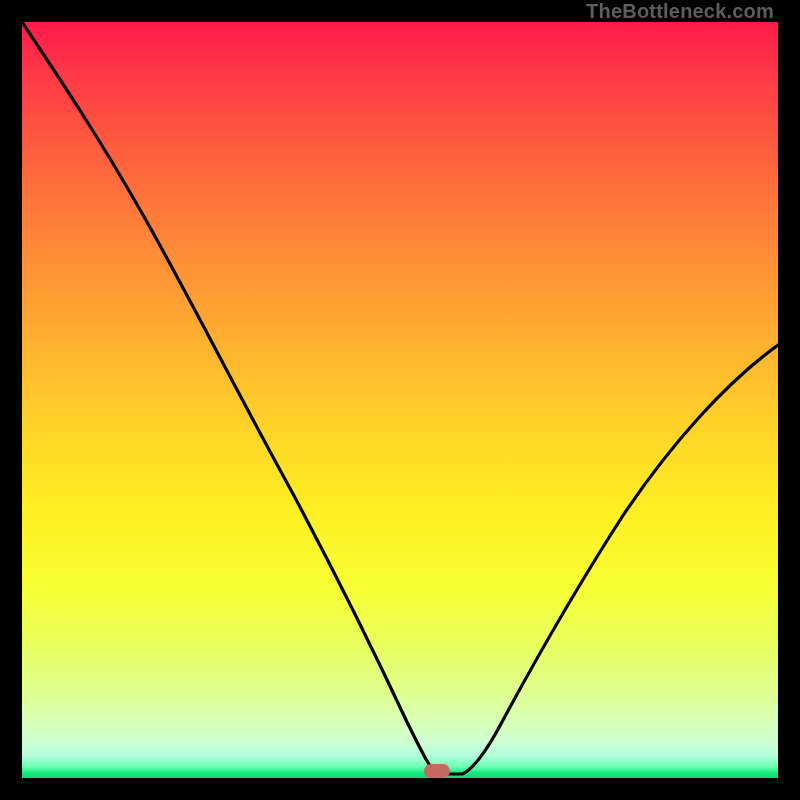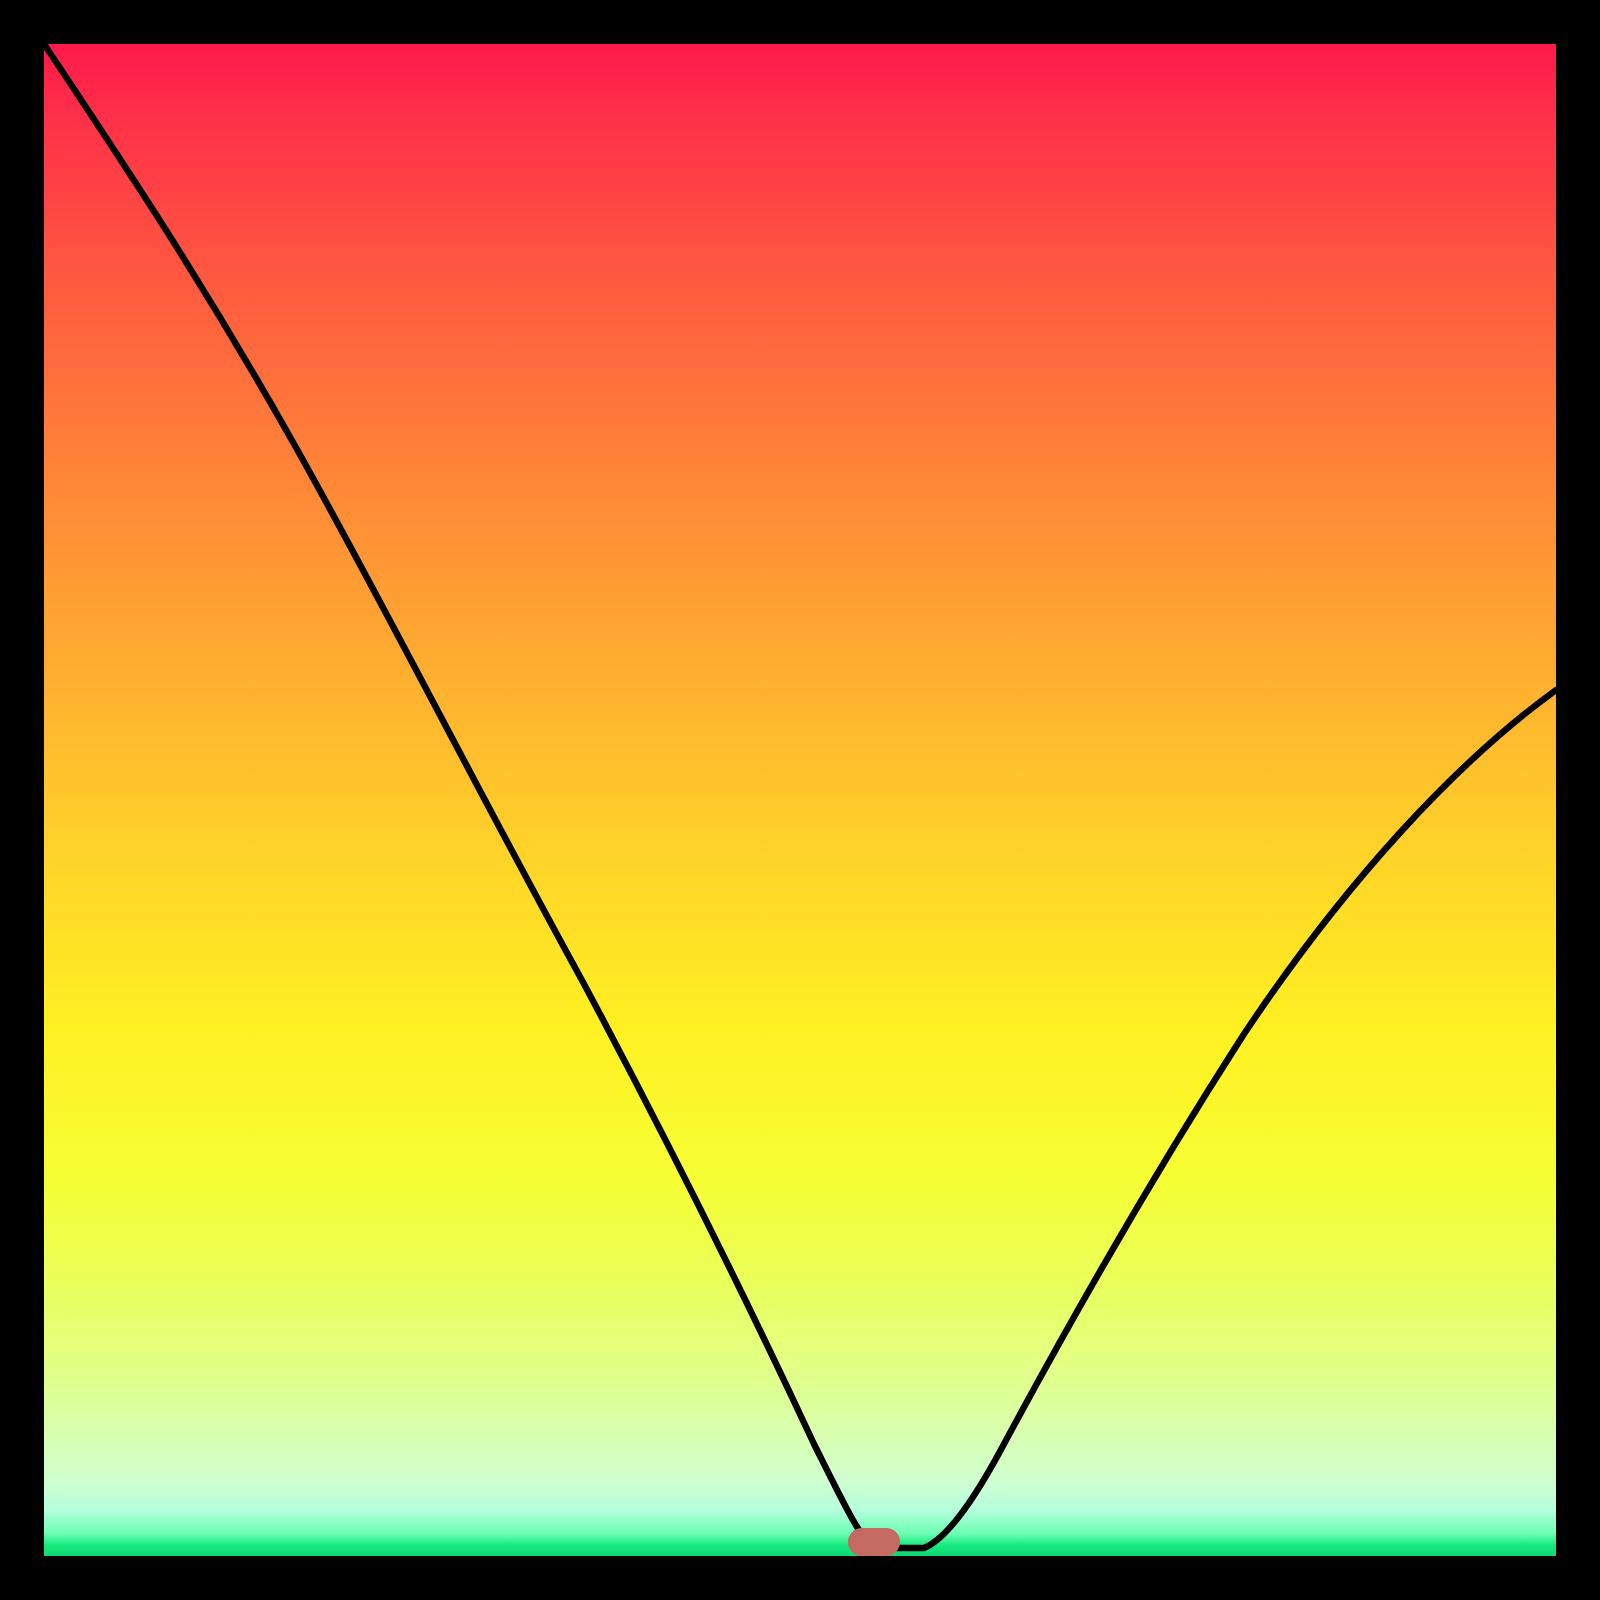--- a/index.html
+++ b/index.html
@@ -77,14 +77,15 @@
          C 310 545, 350 625, 385 700
          C 400 730, 408 747, 415 752
          L 440 752
          C 450 748, 463 732, 480 700
          C 515 635, 555 565, 600 495
          C 650 420, 705 360, 756 323" fill="none" stroke="#000" stroke-width="3.2" stroke-linecap="round" stroke-linejoin="round"></path>
   </svg>
 
   <div class="trough"></div>
 
+  <div class="watermark">TheBottleneck.com</div>
 
 </div>
 
 </body></html>

